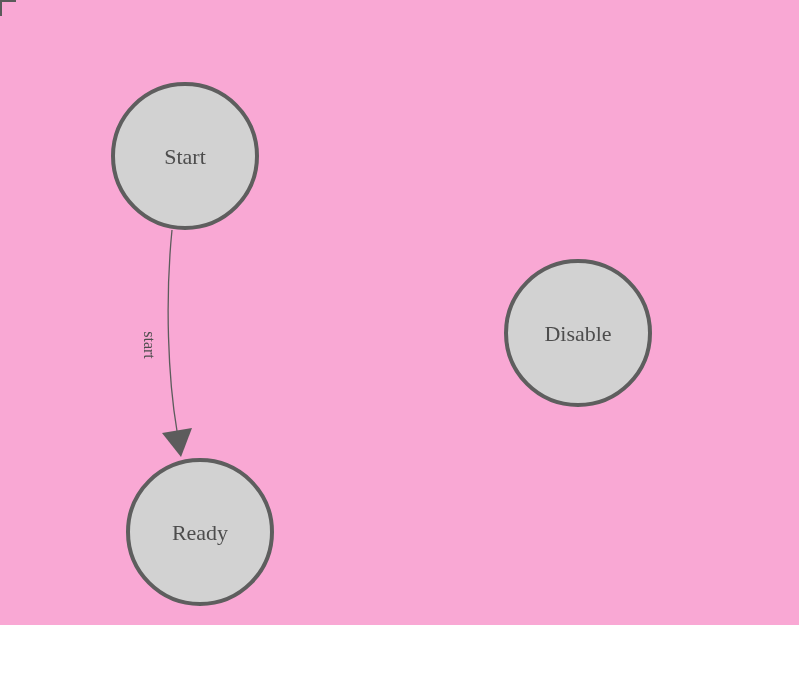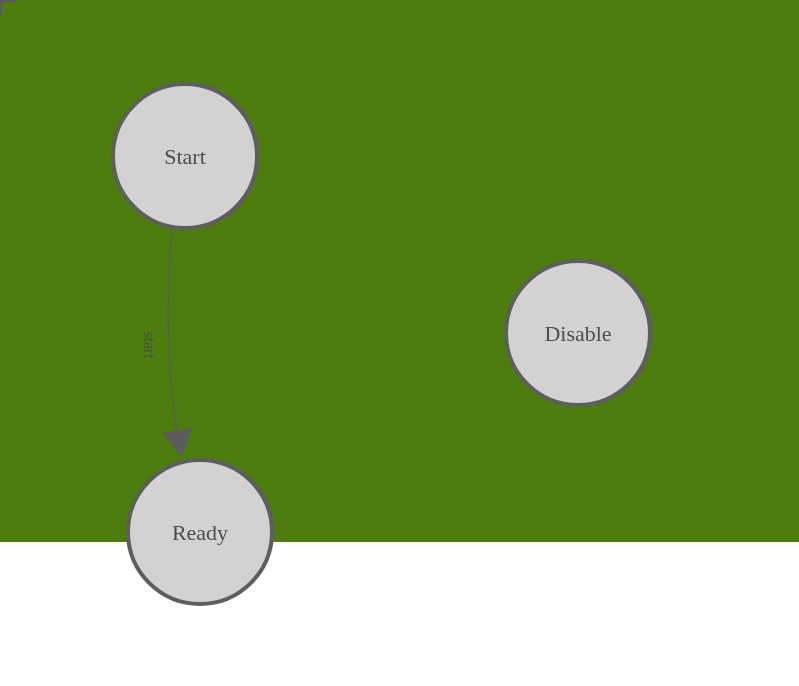--- a/index.html
+++ b/index.html
@@ -6,22 +6,22 @@
     margin: 0;
     padding: 0;
     width: 799px;
     height: 686px;
     background: #ffffff;
     overflow: hidden;
   }
   .canvas {
     position: relative;
     width: 799px;
-    height: 542px;
-    background: #4d7c0f;
+    height: 625px;
+    background: #f9a8d4;
   }
   svg {
     position: absolute;
     left: 0;
     top: 0;
     font-family: "Liberation Serif", "DejaVu Serif", serif;
   }
   .node-circle {
     cursor: move;
   }

